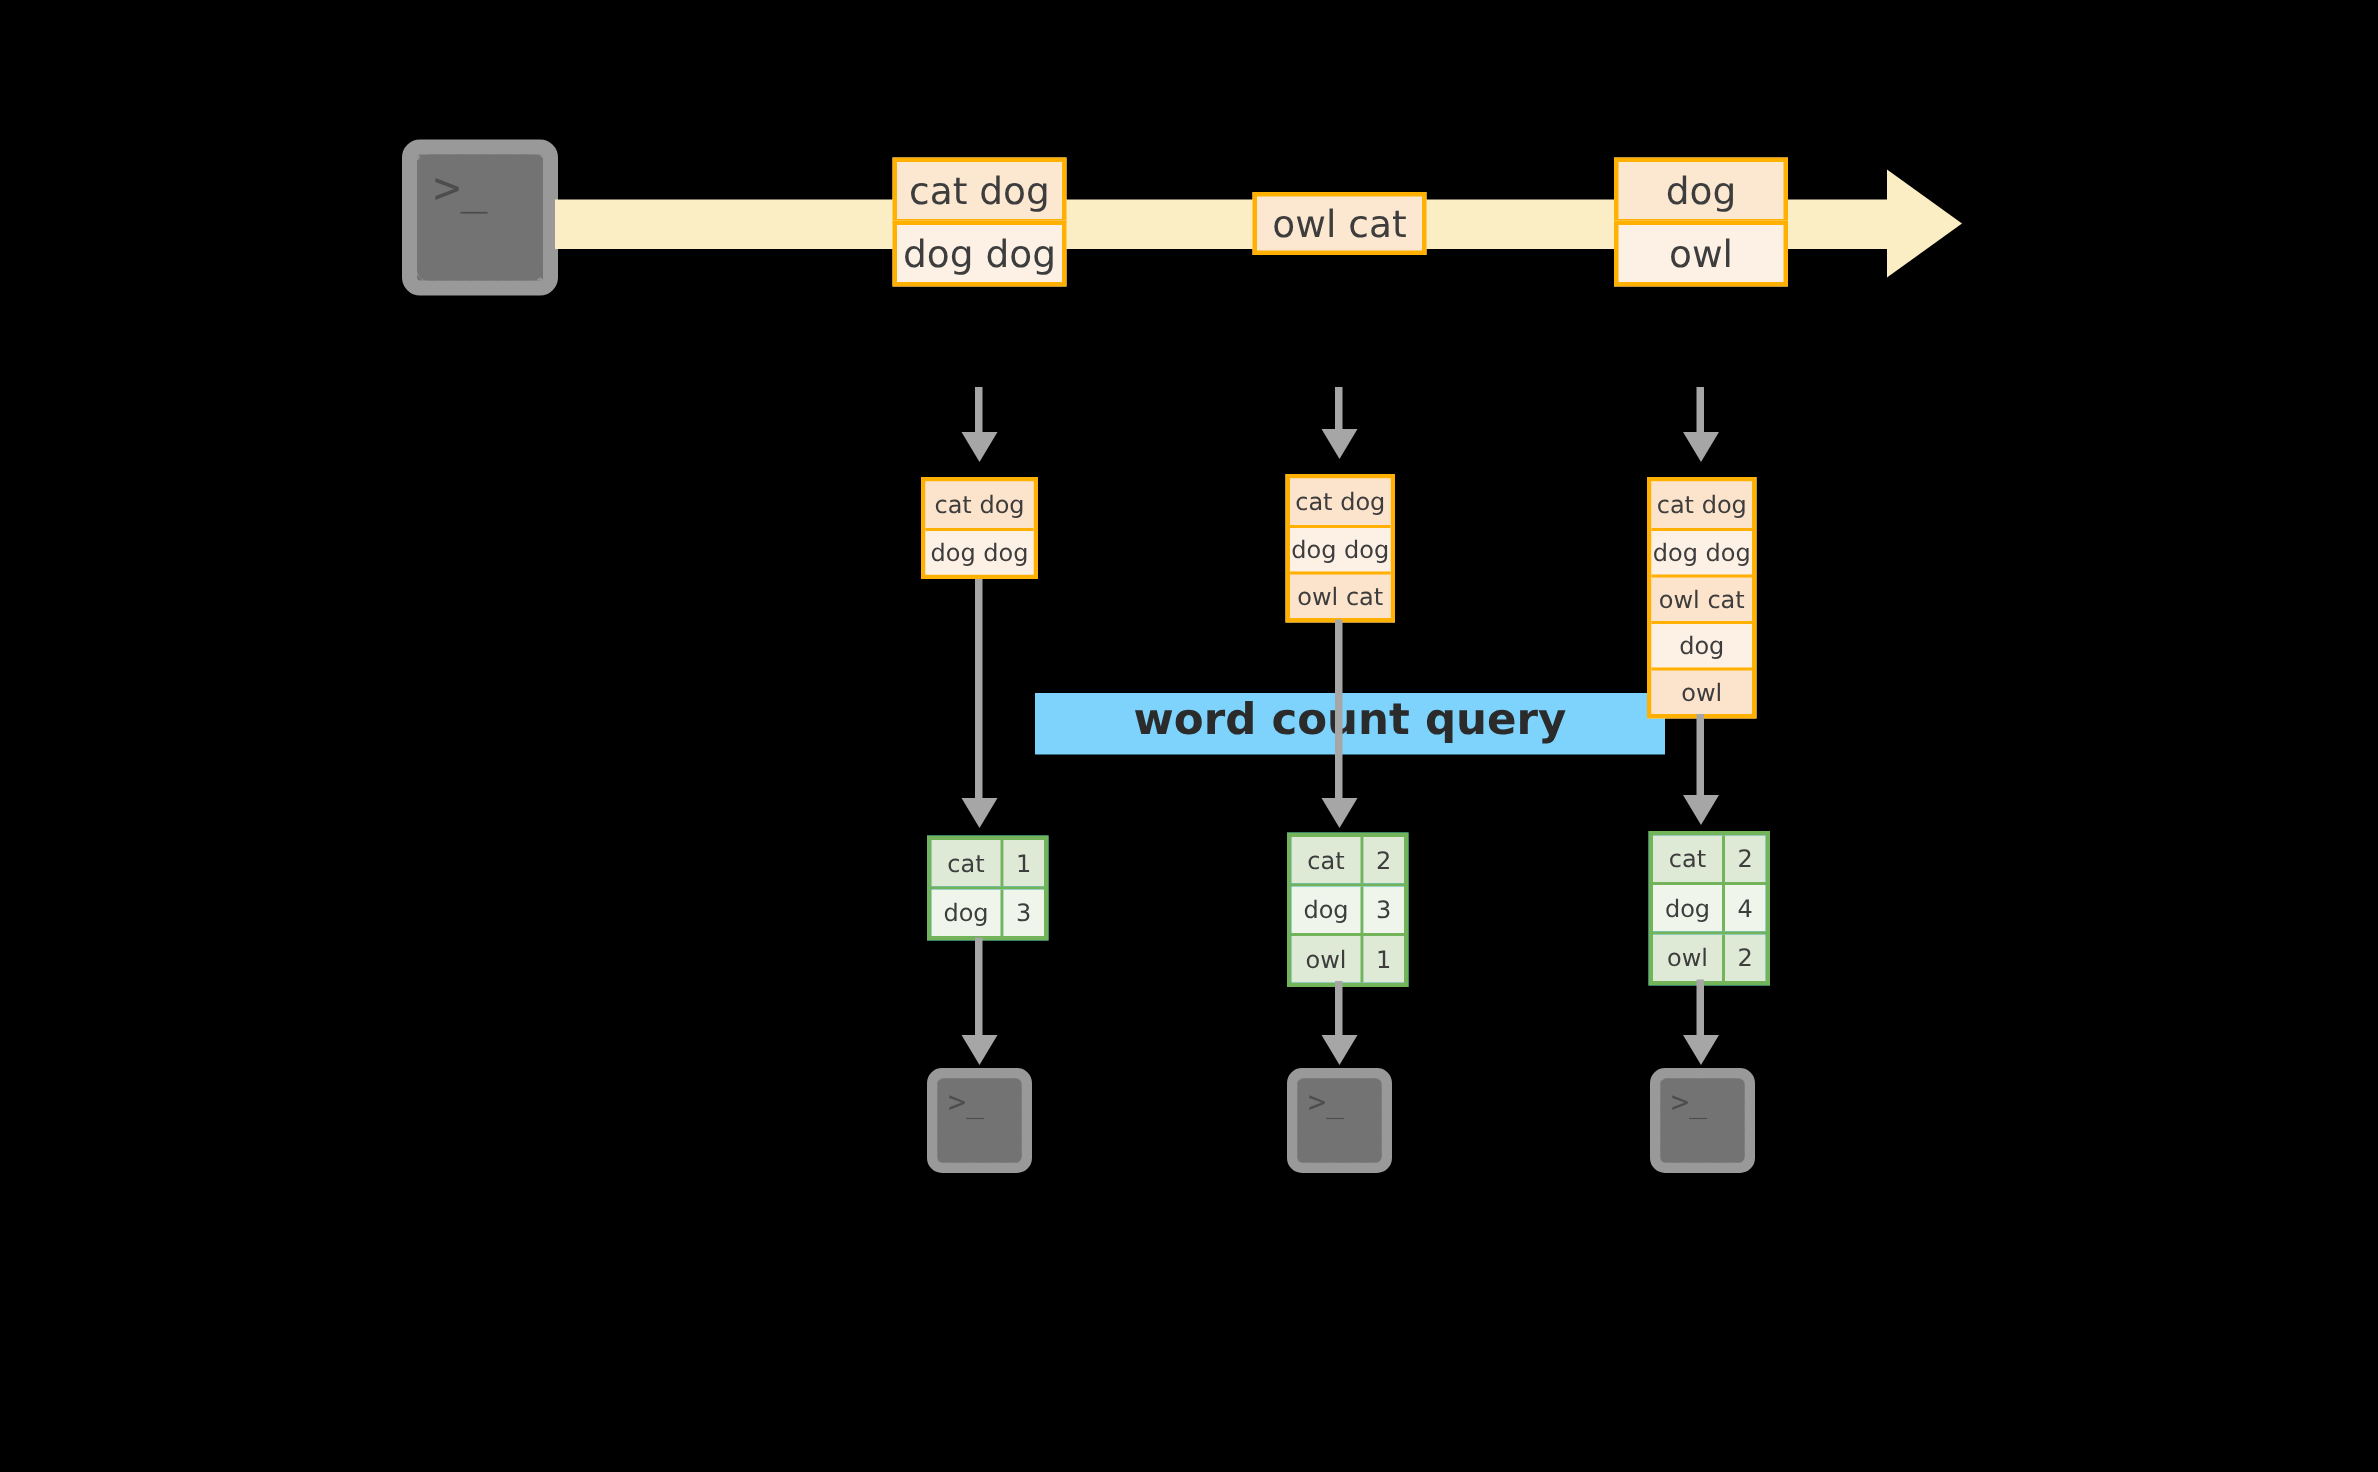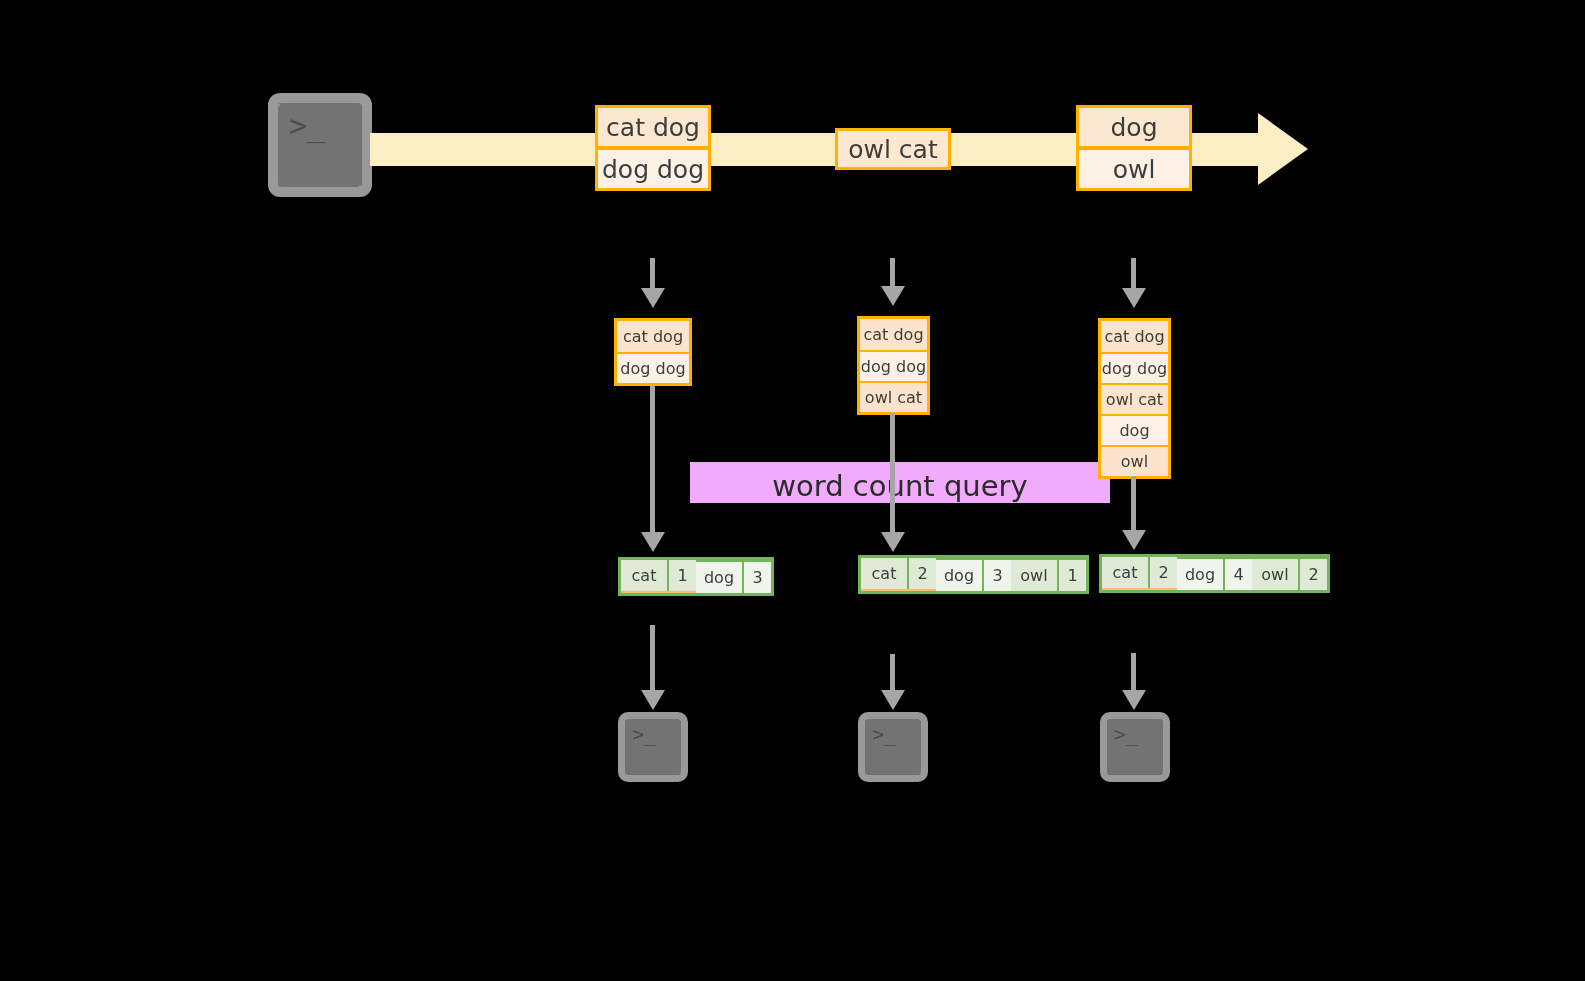--- a/index.html
+++ b/index.html
@@ -114,23 +114,23 @@
     white-space: nowrap;
   }
   .stack .row:first-child { border-top: none; }
   .stack .row.dark { background: #fce3cb; }
 
   
   .gtable {
     position: absolute;
     box-sizing: border-box;
     border: 3px solid #73b35a;
-    background: #fdba74;
-    display: flex;
-    flex-direction: row;
+    background: #0ea5e9;
+    display: flex;
+    flex-direction: column;
   }
   .gtable .grow {
     display: flex;
     height: 31px;
     border-top: 2px solid #73b35a;
   }
   .gtable .grow:first-child { border-top: none; }
   .gtable .gkey, .gtable .gval {
     box-sizing: border-box;
     display: flex;
@@ -158,24 +158,25 @@
     border-top: 20px solid #a6a6a6;
   }
 
   
   .caption-band {
     position: absolute;
     left: 690px;
     top: 462px;
     width: 420px;
     height: 41px;
-    background: #f0abfc;
-    display: flex;
-    align-items: flex-end;
+    background: #7dd3fc;
+    display: flex;
+    align-items: flex-start;
     justify-content: center;
+    font-weight: bold;
   }
   .caption-band .caption-text {
     font-size: 29px;
     color: #2b2b2b;
     white-space: nowrap;
   }
 </style>
 </head>
 <body>
 

